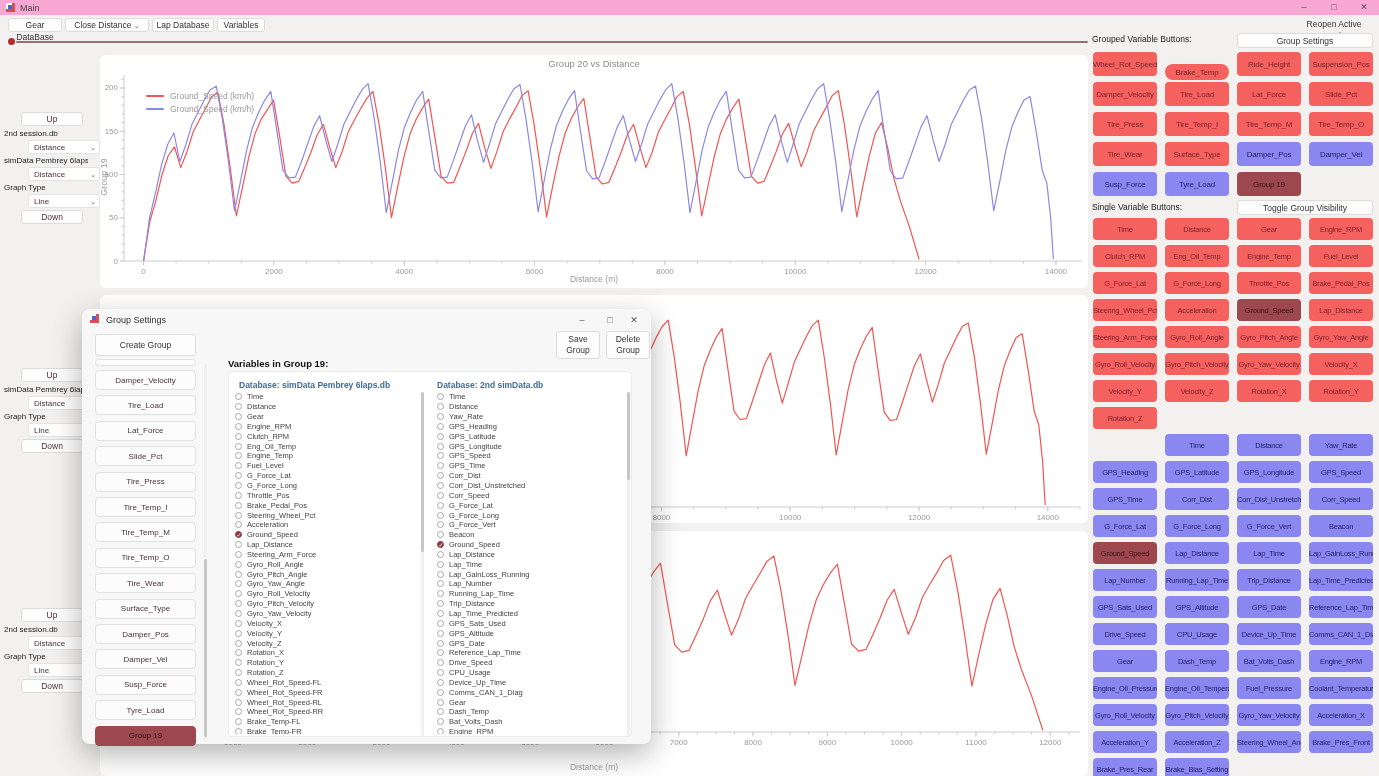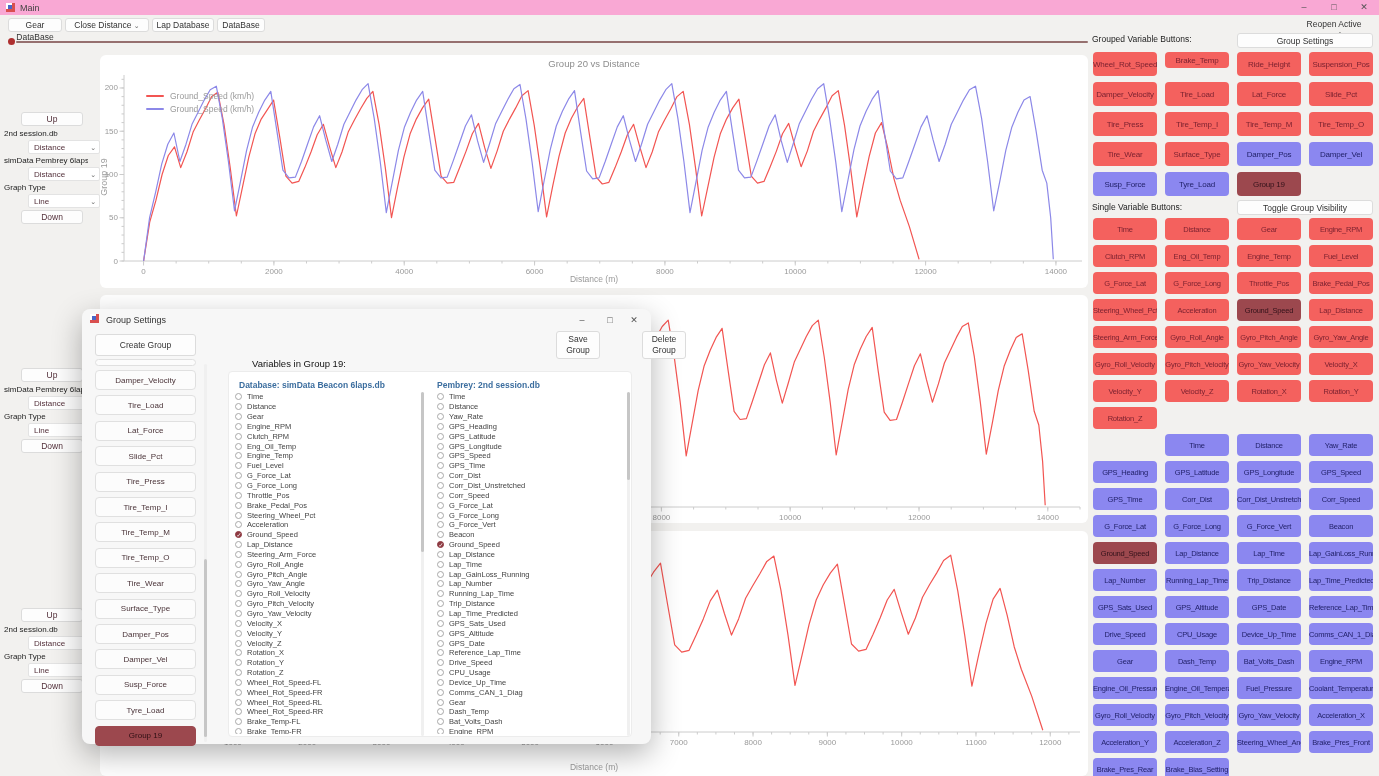--- a/index.html
+++ b/index.html
@@ -45,21 +45,21 @@
   
   .dialog{position:absolute;left:82px;top:309px;width:569px;height:435px;background:#f7f7f7;border-radius:8px;
           box-shadow:0 10px 30px rgba(0,0,0,.3);z-index:50;}
   .dtitle{position:absolute;left:24px;top:6px;font-size:9px;color:#333;}
   .dicon{position:absolute;left:8px;top:5px;width:9px;height:9px;background:#4a66c8;
          box-shadow:inset -3px -3px 0 #d94f4f, inset 2px 2px 0 #ffffff;}
   .dctrl{position:absolute;top:2px;width:26px;height:18px;text-align:center;font-size:9px;color:#555;line-height:18px;}
   .gbtn{position:absolute;left:13px;width:101px;height:20px;background:#fcfcfc;border:1px solid #e0e0e0;border-radius:4px;
         font-size:8px;color:#4a3338;font-family:"Liberation Sans",sans-serif;padding:0;white-space:nowrap;overflow:hidden;}
   .gbtn.active{background:#9c484e;color:#2e0f14;border-color:#9c484e;}
-  .dheading{position:absolute;left:146px;top:49px;font-size:9.5px;font-weight:normal;color:#111;margin-left:24px;}
+  .dheading{position:absolute;left:146px;top:49px;font-size:9.5px;font-weight:bold;color:#111;}
   .varspanel{position:absolute;left:146px;top:62px;width:404px;height:366px;background:#ffffff;
              border:1px solid #ececec;border-radius:4px;box-sizing:border-box;overflow:hidden;}
   .dbheader{position:absolute;top:8px;font-size:8.5px;font-weight:bold;color:#3c6e9f;white-space:nowrap;}
   .vlist{position:absolute;top:20px;bottom:2px;overflow:hidden;}
   .vitem{display:flex;align-items:center;height:9.85px;font-size:7.5px;color:#444;white-space:nowrap;}
   .radio{flex:0 0 auto;width:7px;height:7px;border:1px solid #a8a8a8;border-radius:50%;background:#fff;
          margin-right:5px;box-sizing:border-box;}
   .radio.checked{background:#8e3a42;border-color:#8e3a42;position:relative;}
   .radio.checked::after{content:"✓";position:absolute;left:0.5px;top:-1.5px;font-size:6px;color:#fff;}
   .scrolltrack{position:absolute;width:3px;background:#f0f0f0;border-radius:2px;}
@@ -75,21 +75,21 @@
     <span class="appicon"></span>
     <span class="wtitle">Main</span>
     <span class="wctrl" style="right:60px;">–</span>
     <span class="wctrl" style="right:30px;">□</span>
     <span class="wctrl" style="right:0;">✕</span>
   </div>
 
   <button class="menubar-btn" style="left:8px;width:54px;">Gear DataBase</button>
   <button class="menubar-btn" style="left:65px;width:84px;"><span>Close Distance</span> <span class="chev">⌄</span></button>
   <button class="menubar-btn" style="left:152px;width:62px;">Lap Database</button>
-  <button class="menubar-btn" style="left:217px;width:48px;">DataBase</button>
+  <button class="menubar-btn" style="left:217px;width:48px;">Variables</button>
   <button class="menubar-btn" style="left:1294px;width:80px;border:none;background:transparent;">Reopen Active Graphs</button>
 
   <div class="progress-dot"></div>
   <div class="progress-track"></div>
 
   <div id="leftpanels">
       <div class="lpanel" style="top: 112px;">
         <button class="lp-btn">Up</button>
         <div class="lp-label">2nd session.db</div>
         <div class="lp-select">Distance<span class="chev">⌄</span></div>
@@ -351,21 +351,21 @@
         <line x1="950.276923076923" y1="201" x2="950.276923076923" y2="205.5" stroke="#cccccc" stroke-width="1"></line>
         <text x="950.276923076923" y="214" text-anchor="middle" font-size="8" fill="#9a9a9a">12000</text>
         <polyline points="58.6,201.0 65.6,160.6 72.7,138.2 79.8,111.2 86.8,91.5 93.9,82.5 100.9,104.1 108.0,87.9 115.1,67.2 122.1,54.7 129.2,43.0 136.2,30.4 143.3,26.0 150.4,59.2 157.4,104.1 164.5,154.3 171.5,123.8 178.6,93.3 185.7,69.0 192.7,53.8 199.8,43.9 206.8,34.0 213.9,72.6 220.9,113.0 228.0,120.2 235.4,118.4 242.5,104.1 249.6,87.9 256.6,69.9 263.7,59.2 270.7,82.5 277.8,104.1 284.9,87.9 291.9,67.2 299.0,54.7 306.0,43.0 313.1,32.2 320.1,25.1 327.2,59.2 334.3,104.1 341.3,156.1 348.4,123.8 355.4,93.3 362.5,69.0 369.6,53.8 376.6,42.1 383.7,33.1 390.7,72.6 397.8,113.0 404.9,120.2 412.3,119.3 419.3,103.2 426.4,87.0 433.5,69.0 440.5,58.3 447.6,83.4 454.6,104.9 461.7,87.0 468.8,66.3 475.8,53.8 482.9,42.1 489.9,29.5 497.0,24.2 504.1,60.1 511.1,104.9 518.2,155.2 525.2,122.9 532.3,92.4 539.4,68.1 546.4,52.9 553.5,41.2 560.5,32.2 567.6,73.5 574.7,113.9 581.7,121.1 589.1,119.3 596.2,104.1 603.3,87.9 610.3,69.9 617.4,59.2 624.4,82.5 631.5,104.1 638.6,87.9 645.6,67.2 652.7,54.7 659.7,43.0 666.8,30.4 673.9,25.1 680.9,59.2 688.0,104.1 695.0,154.3 702.1,123.8 709.1,93.3 716.2,69.0 723.3,53.8 730.3,42.1 737.4,33.1 744.4,72.6 751.5,113.0 758.6,120.2 766.0,118.4 773.1,103.2 780.1,87.0 787.2,69.0 794.2,58.3 801.3,81.6 808.3,103.2 815.4,87.0 822.5,66.3 829.5,53.8 836.6,42.1 843.6,29.5 850.7,24.2 857.8,60.1 864.8,104.9 871.9,155.2 878.9,122.9 886.0,92.4 893.1,68.1 900.1,57.4 907.2,84.3 914.2,115.7 921.3,138.2 931.7,165.1 942.8,199.2" fill="none" stroke="#f25552" stroke-width="1.2" stroke-linejoin="round"></polyline>
       </svg>
     </div>
 
   <div class="rp-label" style="left:1092px;top:34px;">Grouped Variable Buttons:</div>
   <button class="wbtn" style="left:1237px;top:33px;width:136px;height:15px;">Group Settings</button>
   <div id="grouped-grid">
       <button class="vbtn c-r" style="left: 1093px; top: 52px; width: 64px; height: 24px; font-size: 8px;">Wheel_Rot_Speed</button>
-      <button class="vbtn c-r" style="left: 1165px; top: 52px; width: 64px; height: 16px; font-size: 8px;">Brake_Temp</button>
+      <button class="vbtn c-r" style="left: 1165px; top: 64px; width: 64px; height: 16px; font-size: 8px; border-radius: 9px;">Brake_Temp</button>
       <button class="vbtn c-r" style="left: 1237px; top: 52px; width: 64px; height: 24px; font-size: 8px;">Ride_Height</button>
       <button class="vbtn c-r" style="left: 1309px; top: 52px; width: 64px; height: 24px; font-size: 8px;">Suspension_Pos</button>
       <button class="vbtn c-r" style="left: 1093px; top: 82px; width: 64px; height: 24px; font-size: 8px;">Damper_Velocity</button>
       <button class="vbtn c-r" style="left: 1165px; top: 82px; width: 64px; height: 24px; font-size: 8px;">Tire_Load</button>
       <button class="vbtn c-r" style="left: 1237px; top: 82px; width: 64px; height: 24px; font-size: 8px;">Lat_Force</button>
       <button class="vbtn c-r" style="left: 1309px; top: 82px; width: 64px; height: 24px; font-size: 8px;">Slide_Pct</button>
       <button class="vbtn c-r" style="left: 1093px; top: 112px; width: 64px; height: 24px; font-size: 8px;">Tire_Press</button>
       <button class="vbtn c-r" style="left: 1165px; top: 112px; width: 64px; height: 24px; font-size: 8px;">Tire_Temp_I</button>
       <button class="vbtn c-r" style="left: 1237px; top: 112px; width: 64px; height: 24px; font-size: 8px;">Tire_Temp_M</button>
       <button class="vbtn c-r" style="left: 1309px; top: 112px; width: 64px; height: 24px; font-size: 8px;">Tire_Temp_O</button>
@@ -462,21 +462,21 @@
 
   <div class="dialog">
     <span class="dicon"></span>
     <span class="dtitle">Group Settings</span>
     <span class="dctrl" style="right:56px;">–</span>
     <span class="dctrl" style="right:28px;">□</span>
     <span class="dctrl" style="right:4px;">✕</span>
 
     <button class="wbtn" style="left:13px;top:25px;width:101px;height:22px;">Create Group</button>
     <button class="wbtn" style="left:474px;top:22px;width:44px;height:28px;white-space:normal;line-height:11px;">Save Group</button>
-    <button class="wbtn" style="left:524px;top:22px;width:44px;height:28px;white-space:normal;line-height:11px;margin-left:36px;">Delete Group</button>
+    <button class="wbtn" style="left:524px;top:22px;width:44px;height:28px;white-space:normal;line-height:11px;">Delete Group</button>
 
     <div class="dheading">Variables in Group 19:</div>
 
     <div id="group-list">
         <button class="gbtn" style="top: 50px; height: 7px;"></button>
         <button class="gbtn" style="top: 61px;">Damper_Velocity</button>
         <button class="gbtn" style="top: 86.4px;">Tire_Load</button>
         <button class="gbtn" style="top: 111.8px;">Lat_Force</button>
         <button class="gbtn" style="top: 137.2px;">Slide_Pct</button>
         <button class="gbtn" style="top: 162.6px;">Tire_Press</button>
@@ -489,22 +489,22 @@
         <button class="gbtn" style="top: 340.4px;">Damper_Vel</button>
         <button class="gbtn" style="top: 365.8px;">Susp_Force</button>
         <button class="gbtn" style="top: 391.2px;">Tyre_Load</button>
         <button class="gbtn active" style="top: 416.6px;">Group 19</button>
       </div>
     <div class="scrolltrack" style="left:122px;top:55px;height:378px;">
       <div class="scrollthumb" style="left:0;top:195px;height:178px;"></div>
     </div>
 
     <div class="varspanel">
-      <div class="dbheader" style="left:10px;">Database: simData Beacon 6laps.db</div>
-      <div class="dbheader" style="left:208px;">Pembrey: 2nd session.db</div>
+      <div class="dbheader" style="left:10px;">Database: simData Pembrey 6laps.db</div>
+      <div class="dbheader" style="left:208px;">Database: 2nd simData.db</div>
       <div class="vlist" id="vlist0" style="left:6px;width:184px;">
           <div class="vitem">
             <span class="radio"></span>
             <span>Time</span>
           </div>
           <div class="vitem">
             <span class="radio"></span>
             <span>Distance</span>
           </div>
           <div class="vitem">

